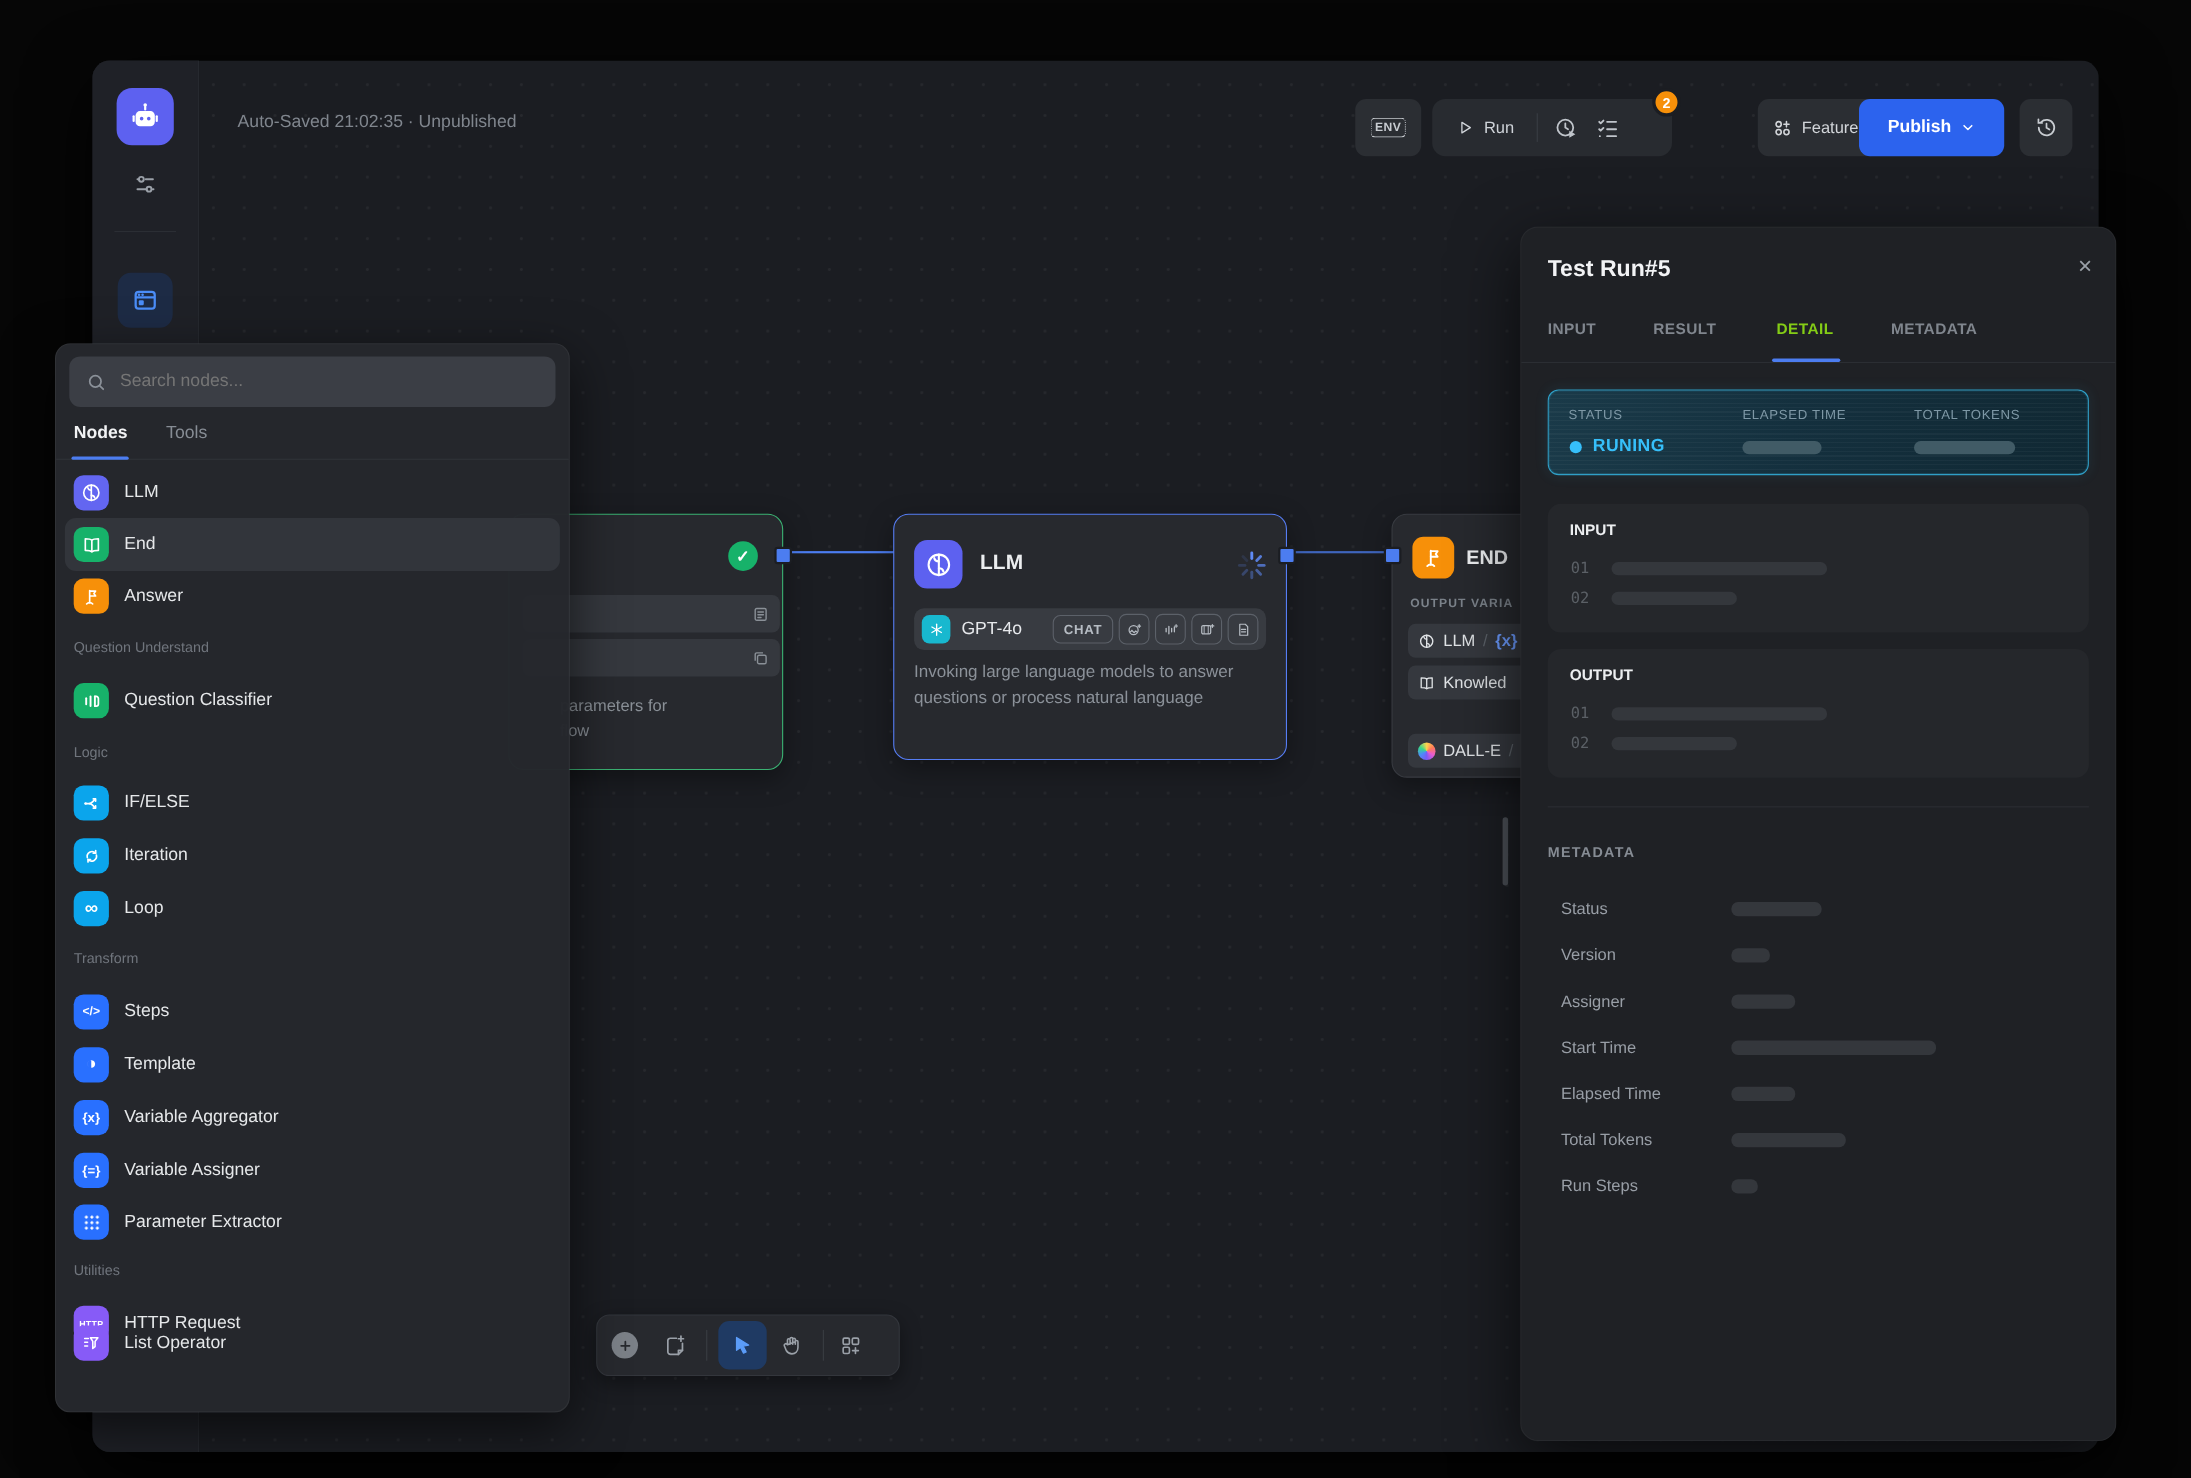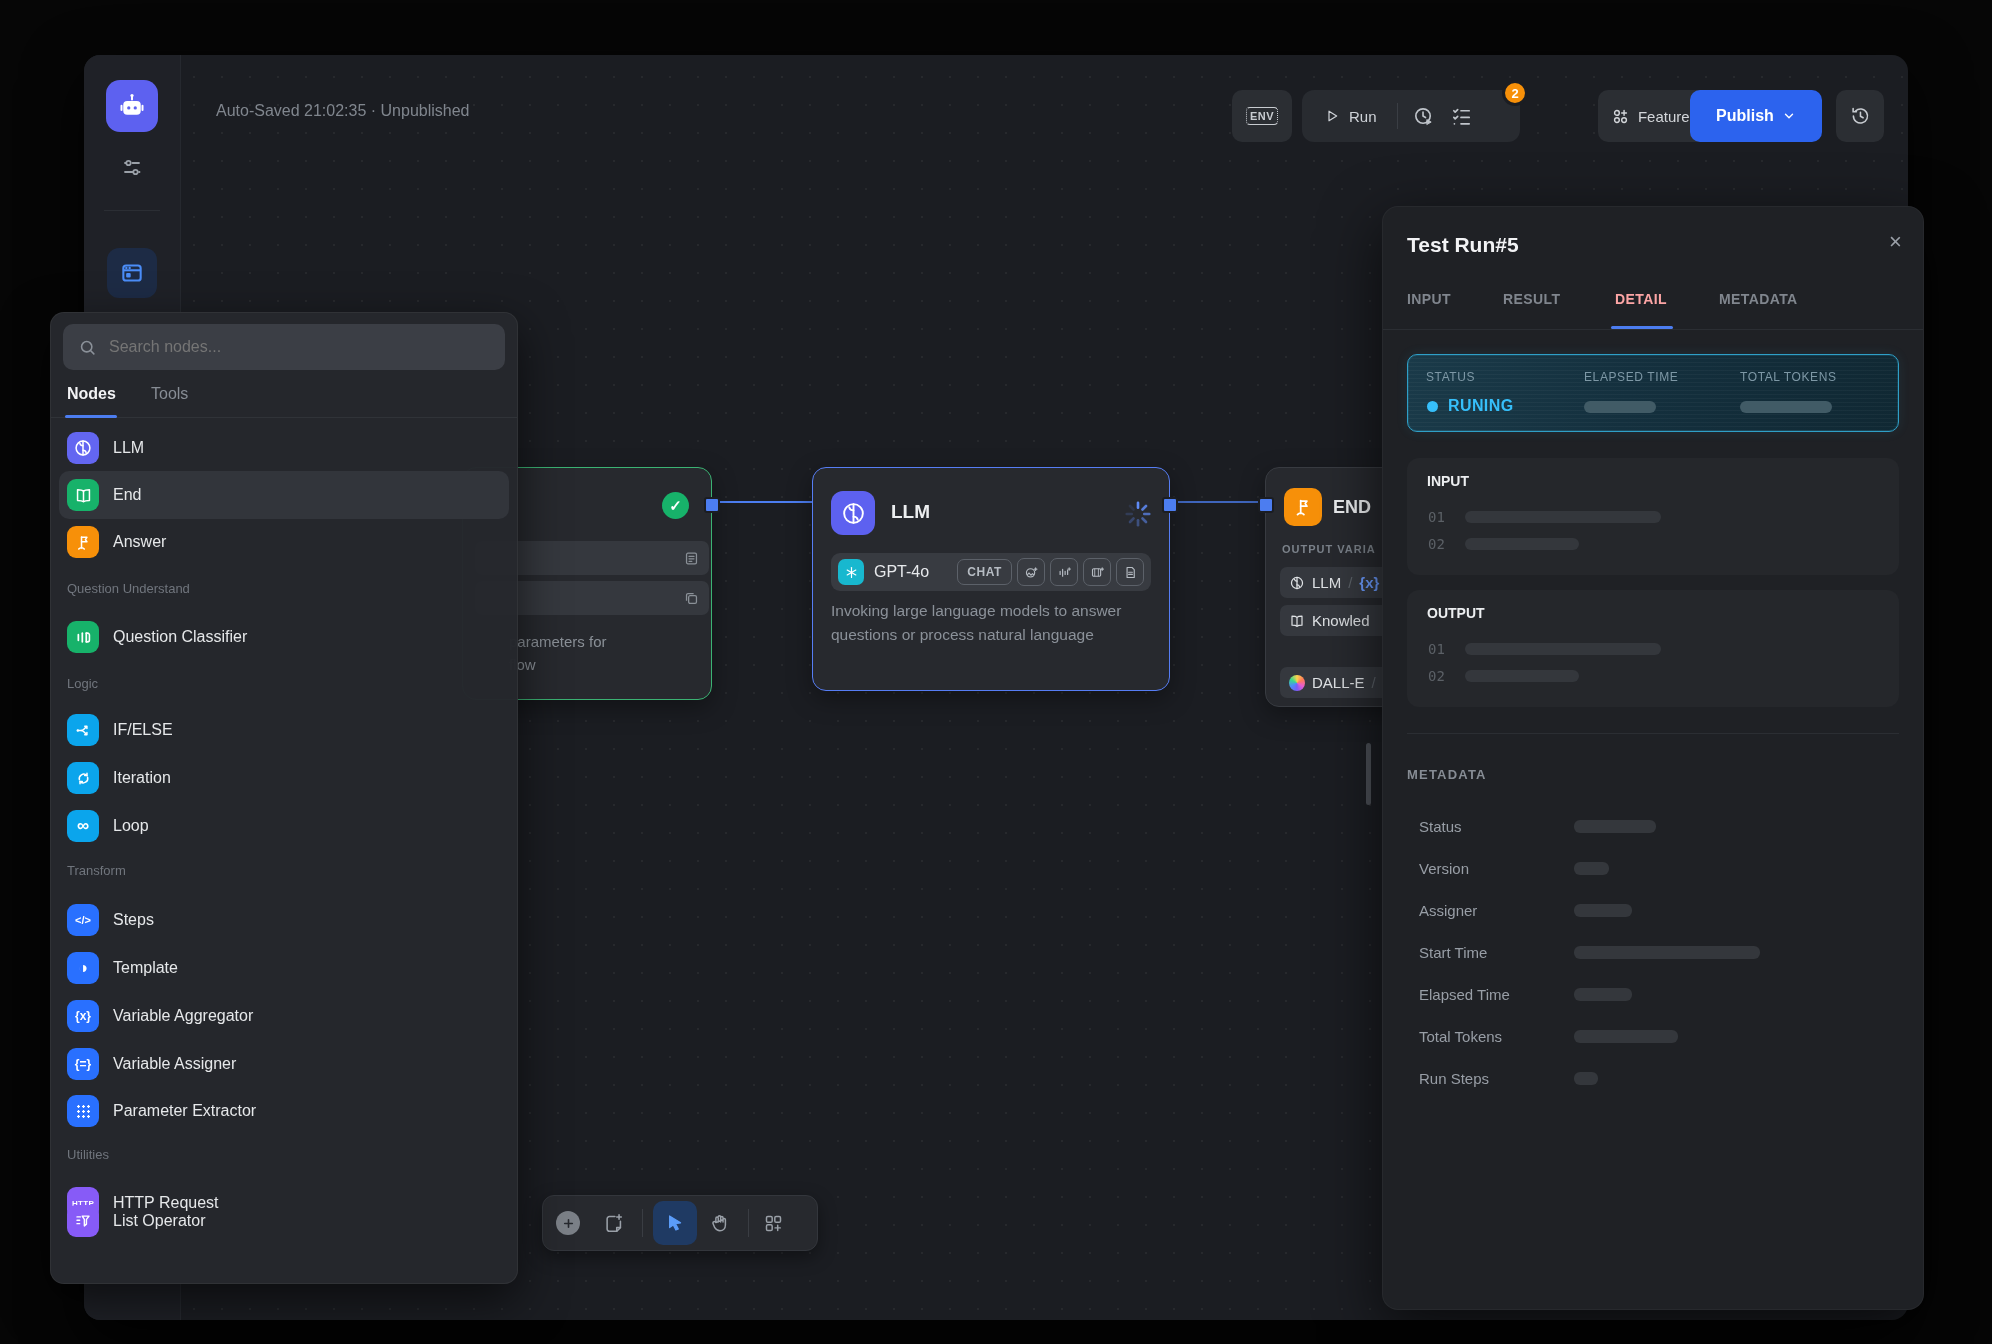--- a/index.html
+++ b/index.html
@@ -505,21 +505,21 @@
       <span class="panel-item-label">List Operator</span>
     </div>
   </div>
 
   <div class="abs" style="left:1382px;top:206px;width:540px;height:1102px;background:#1f2125;border-radius:16px;border:1px solid rgba(255,255,255,.04);box-shadow:0 18px 60px rgba(0,0,0,.65);z-index:6;">
     <div class="abs" style="left:24px;top:26px;font-size:21px;font-weight:700;color:#f2f3f5;">Test Run#5</div>
     <div class="abs" style="left:506px;top:24px;font-size:22px;color:#9aa0a8;line-height:1;">×</div>
 
     <div class="abs tab" style="left:24px;top:84px;"><span>INPUT</span></div>
     <div class="abs tab" style="left:120px;top:84px;"><span>RESULT</span></div>
-    <div class="abs tab" style="left:232px;top:84px;color:#fca5a5;"><span>DETAIL</span></div>
+    <div class="abs tab" style="left:232px;top:84px;color:#84cc16;"><span>DETAIL</span></div>
     <div class="abs tab" style="left:336px;top:84px;"><span>METADATA</span></div>
     <div class="abs" style="left:0;top:122px;width:540px;height:1px;background:#2b2e33;"></div>
     <div class="abs" style="left:228px;top:119px;width:62px;height:3px;border-radius:2px;background:#4c7df0;"></div>
 
     <div class="abs" style="left:24px;top:147px;width:492px;height:78px;border-radius:10px;border:1.5px solid #2f9fc7;box-sizing:border-box;
       background:repeating-linear-gradient(0deg,rgba(255,255,255,.035) 0 1px,transparent 1px 4px),linear-gradient(100deg,#1a3a49 0%,#14303e 45%,#102833 100%);
       box-shadow:inset 0 0 0 1px rgba(47,159,199,.18),0 0 12px rgba(47,159,199,.12);">
       <div class="abs" style="left:18px;top:15px;font-size:12px;letter-spacing:.6px;color:#7e98a6;">STATUS</div>
       <div class="abs" style="left:176px;top:15px;font-size:12px;letter-spacing:.6px;color:#7e98a6;">ELAPSED TIME</div>
       <div class="abs" style="left:332px;top:15px;font-size:12px;letter-spacing:.6px;color:#7e98a6;">TOTAL TOKENS</div>

